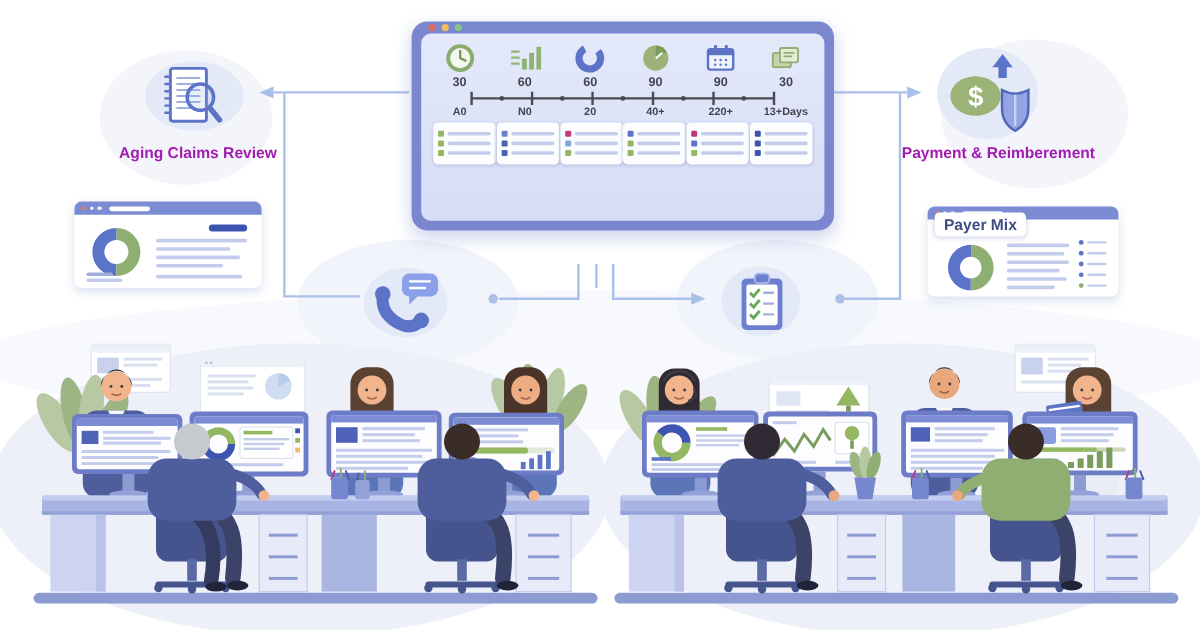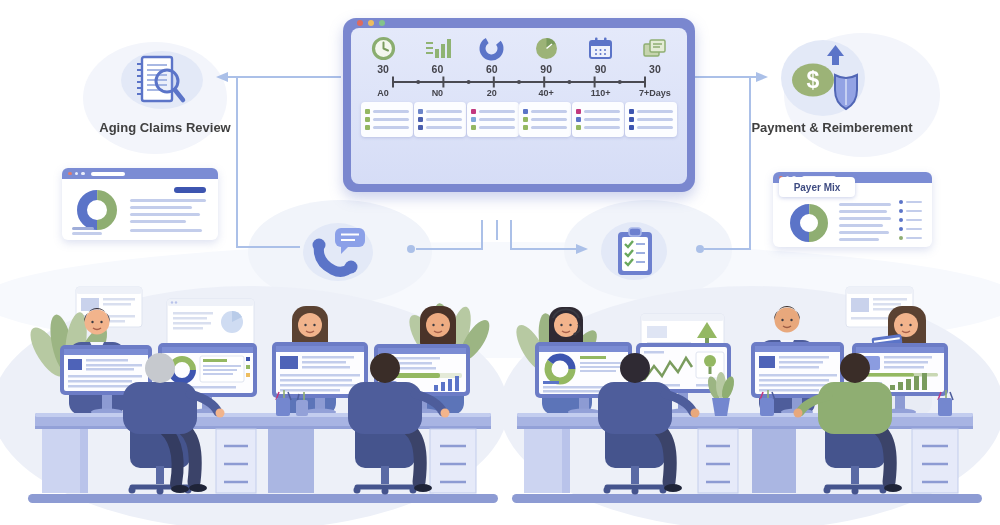--- a/index.html
+++ b/index.html
@@ -25,21 +25,21 @@
   .mini-card{width:44px;background:#fcfdff;border-radius:4px;box-shadow:0 1px 3px rgba(90,105,170,.25);
              padding:4px 4px;}
   .mini-card .b-row{display:flex;align-items:center;gap:3px;margin:3px 0;}
   .mini-card .b-sq{width:5px;height:5px;border-radius:1px;flex:none;}
   .mini-card .b-ln{height:2.5px;border-radius:2px;background:#c3cdeb;flex:1;}
 
   
   .title-box{left:390px;top:185px;width:212px;height:31px;background:#ffffff;border:1.5px solid #ccd7ee;
         border-radius:8px;display:flex;align-items:center;justify-content:center;
         font-size:15.5px;font-weight:800;letter-spacing:.3px;color:#2e2e36;box-shadow:0 2px 5px rgba(140,155,210,.18);}
-  .node-label{color:#404040;text-align:center;white-space:nowrap;}
+  .node-label{color:#a21caf;text-align:center;white-space:nowrap;}
   .lbl-aging{left:75px;top:120px;width:180px;font-size:13px;font-weight:600;}
   .lbl-payment{left:732px;top:120px;width:200px;font-size:13px;font-weight:600;}
   .lbl-insurance{left:258px;top:288px;width:180px;font-size:13.5px;font-weight:700;}
   .lbl-claim{left:547px;top:289px;width:190px;font-size:13.5px;font-weight:700;}
 
   
   .bubble{border-radius:50%;background:#e3e9f7;display:flex;align-items:center;justify-content:center;}
   .bub-aging{left:121px;top:51px;width:82px;height:58px;}
   .bub-payment{left:781px;top:40px;width:84px;height:76px;}
   .bub-insurance{left:303px;top:223px;width:70px;height:58px;}
@@ -52,21 +52,21 @@
   .mw-head{height:11px;background:#7b8cd4;border-radius:6px 6px 0 0;display:flex;align-items:center;gap:3px;padding:0 6px;}
   .mw-head i{width:3.5px;height:3.5px;border-radius:50%;background:#e9edfa;display:block;}
   .mw-head i.r{background:#e07a6c;}
   .mw-head .pill{width:34px;height:4px;border-radius:2px;background:#ffffff;margin-left:3px;}
   .mw-body{position:relative;height:calc(100% - 11px);}
   .ln{position:absolute;height:2.5px;border-radius:2px;background:#c3cdeb;}
   .ln.d{background:#9fadd9;}
   .blue-btn{position:absolute;height:6px;border-radius:3px;background:#3d55b0;}
   .payer-tab{position:absolute;left:6px;top:-6px;width:76px;height:20px;background:#ffffff;border-radius:4px;
        box-shadow:0 1px 4px rgba(120,135,200,.4);display:flex;align-items:center;justify-content:center;
-       font-size:10px;font-weight:800;color:#3f4c82;}
+       font-size:13px;font-weight:800;color:#3f4c82;}
   .dot-ln{position:absolute;display:flex;align-items:center;gap:3px;}
   .dot-ln i{width:4px;height:4px;border-radius:50%;display:block;}
   .dot-ln s{display:block;width:16px;height:2.5px;border-radius:2px;background:#c3cdeb;}
 </style>
 </head>
 <body>
 
 <div id="stage">
 
 <svg id="scene-svg" width="1000" height="525" viewBox="0 0 1000 525">
@@ -585,22 +585,22 @@
             <circle cx="151" cy="7" r="2"></circle>
         <circle cx="201.4" cy="7" r="2"></circle>
             <circle cx="251.8" cy="7" r="2"></circle>
       </g>
     </svg>
     <div class="lab-row">
       <span>A0</span>
       <span>N0</span>
       <span>20</span>
       <span>40+</span>
-      <span>110+</span>
-      <span>7+Days</span>
+      <span>220+</span>
+      <span>13+Days</span>
     </div>
     <div class="cards-row" id="aging-cards">
           <div class="mini-card">
             <div class="b-row">
               <span class="b-sq" style="background: rgb(148, 184, 98);"></span>
               <span class="b-ln"></span>
             </div>
             <div class="b-row">
               <span class="b-sq" style="background: rgb(148, 184, 98);"></span>
               <span class="b-ln"></span>

